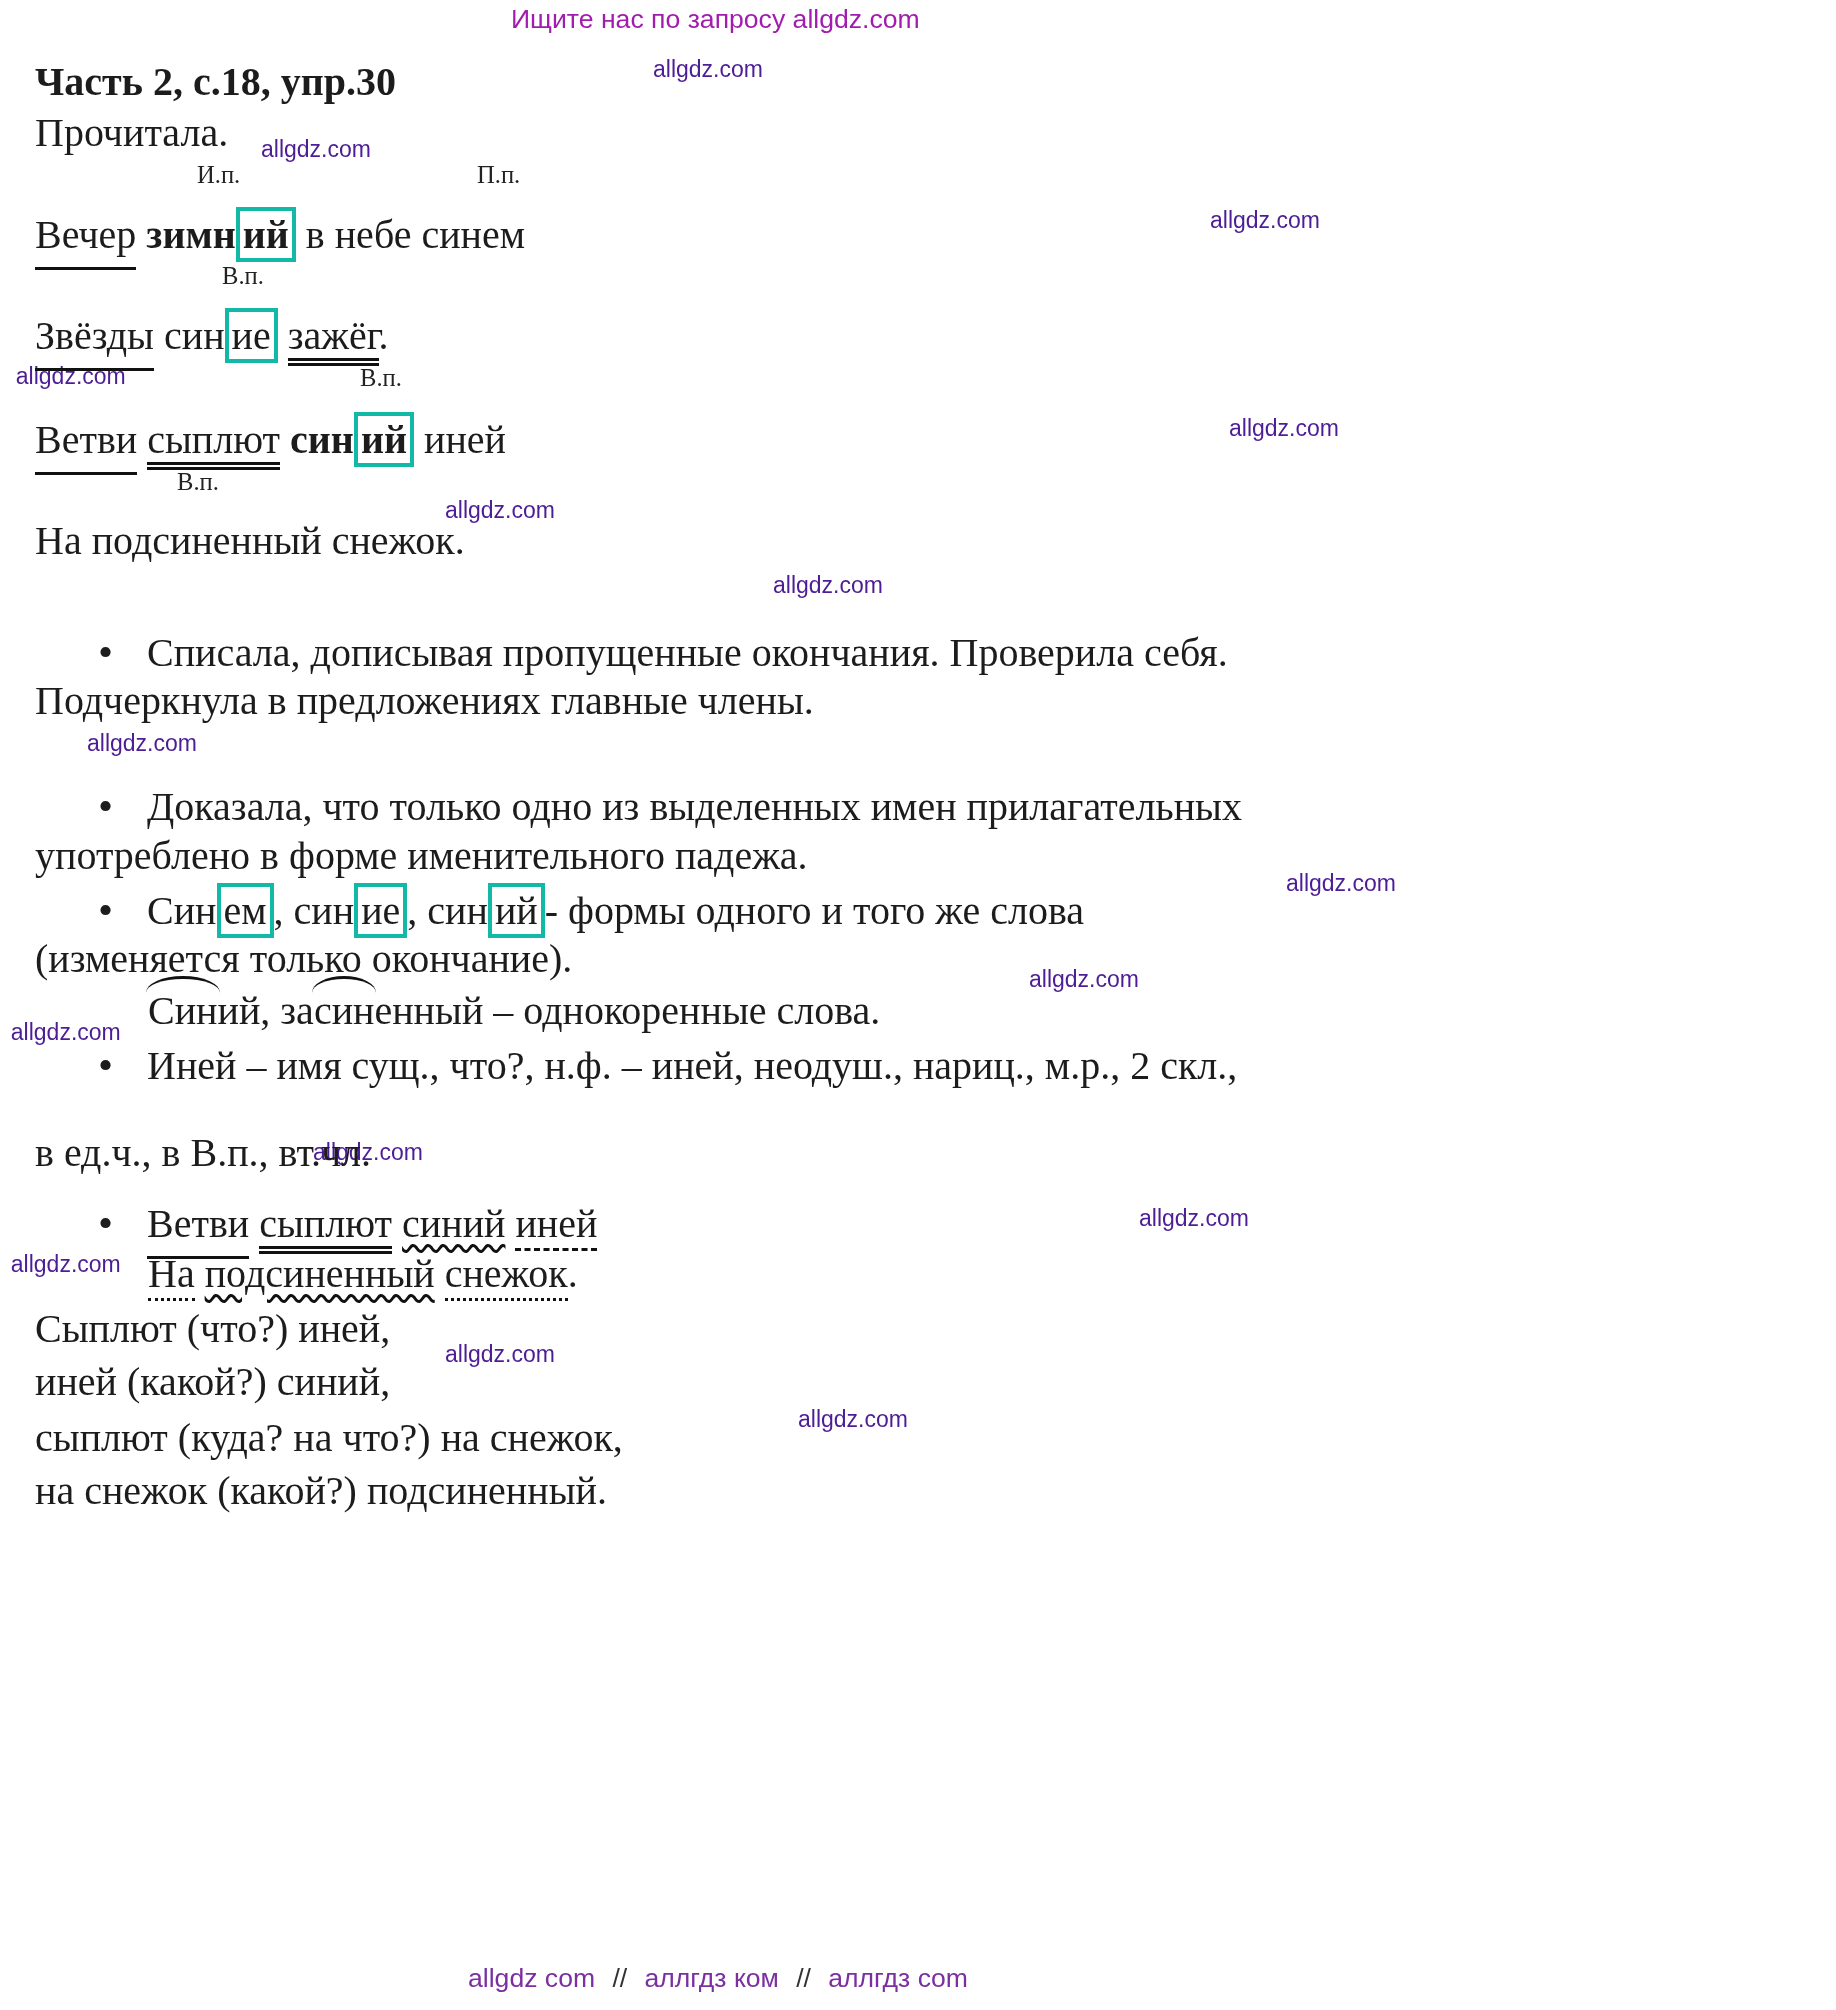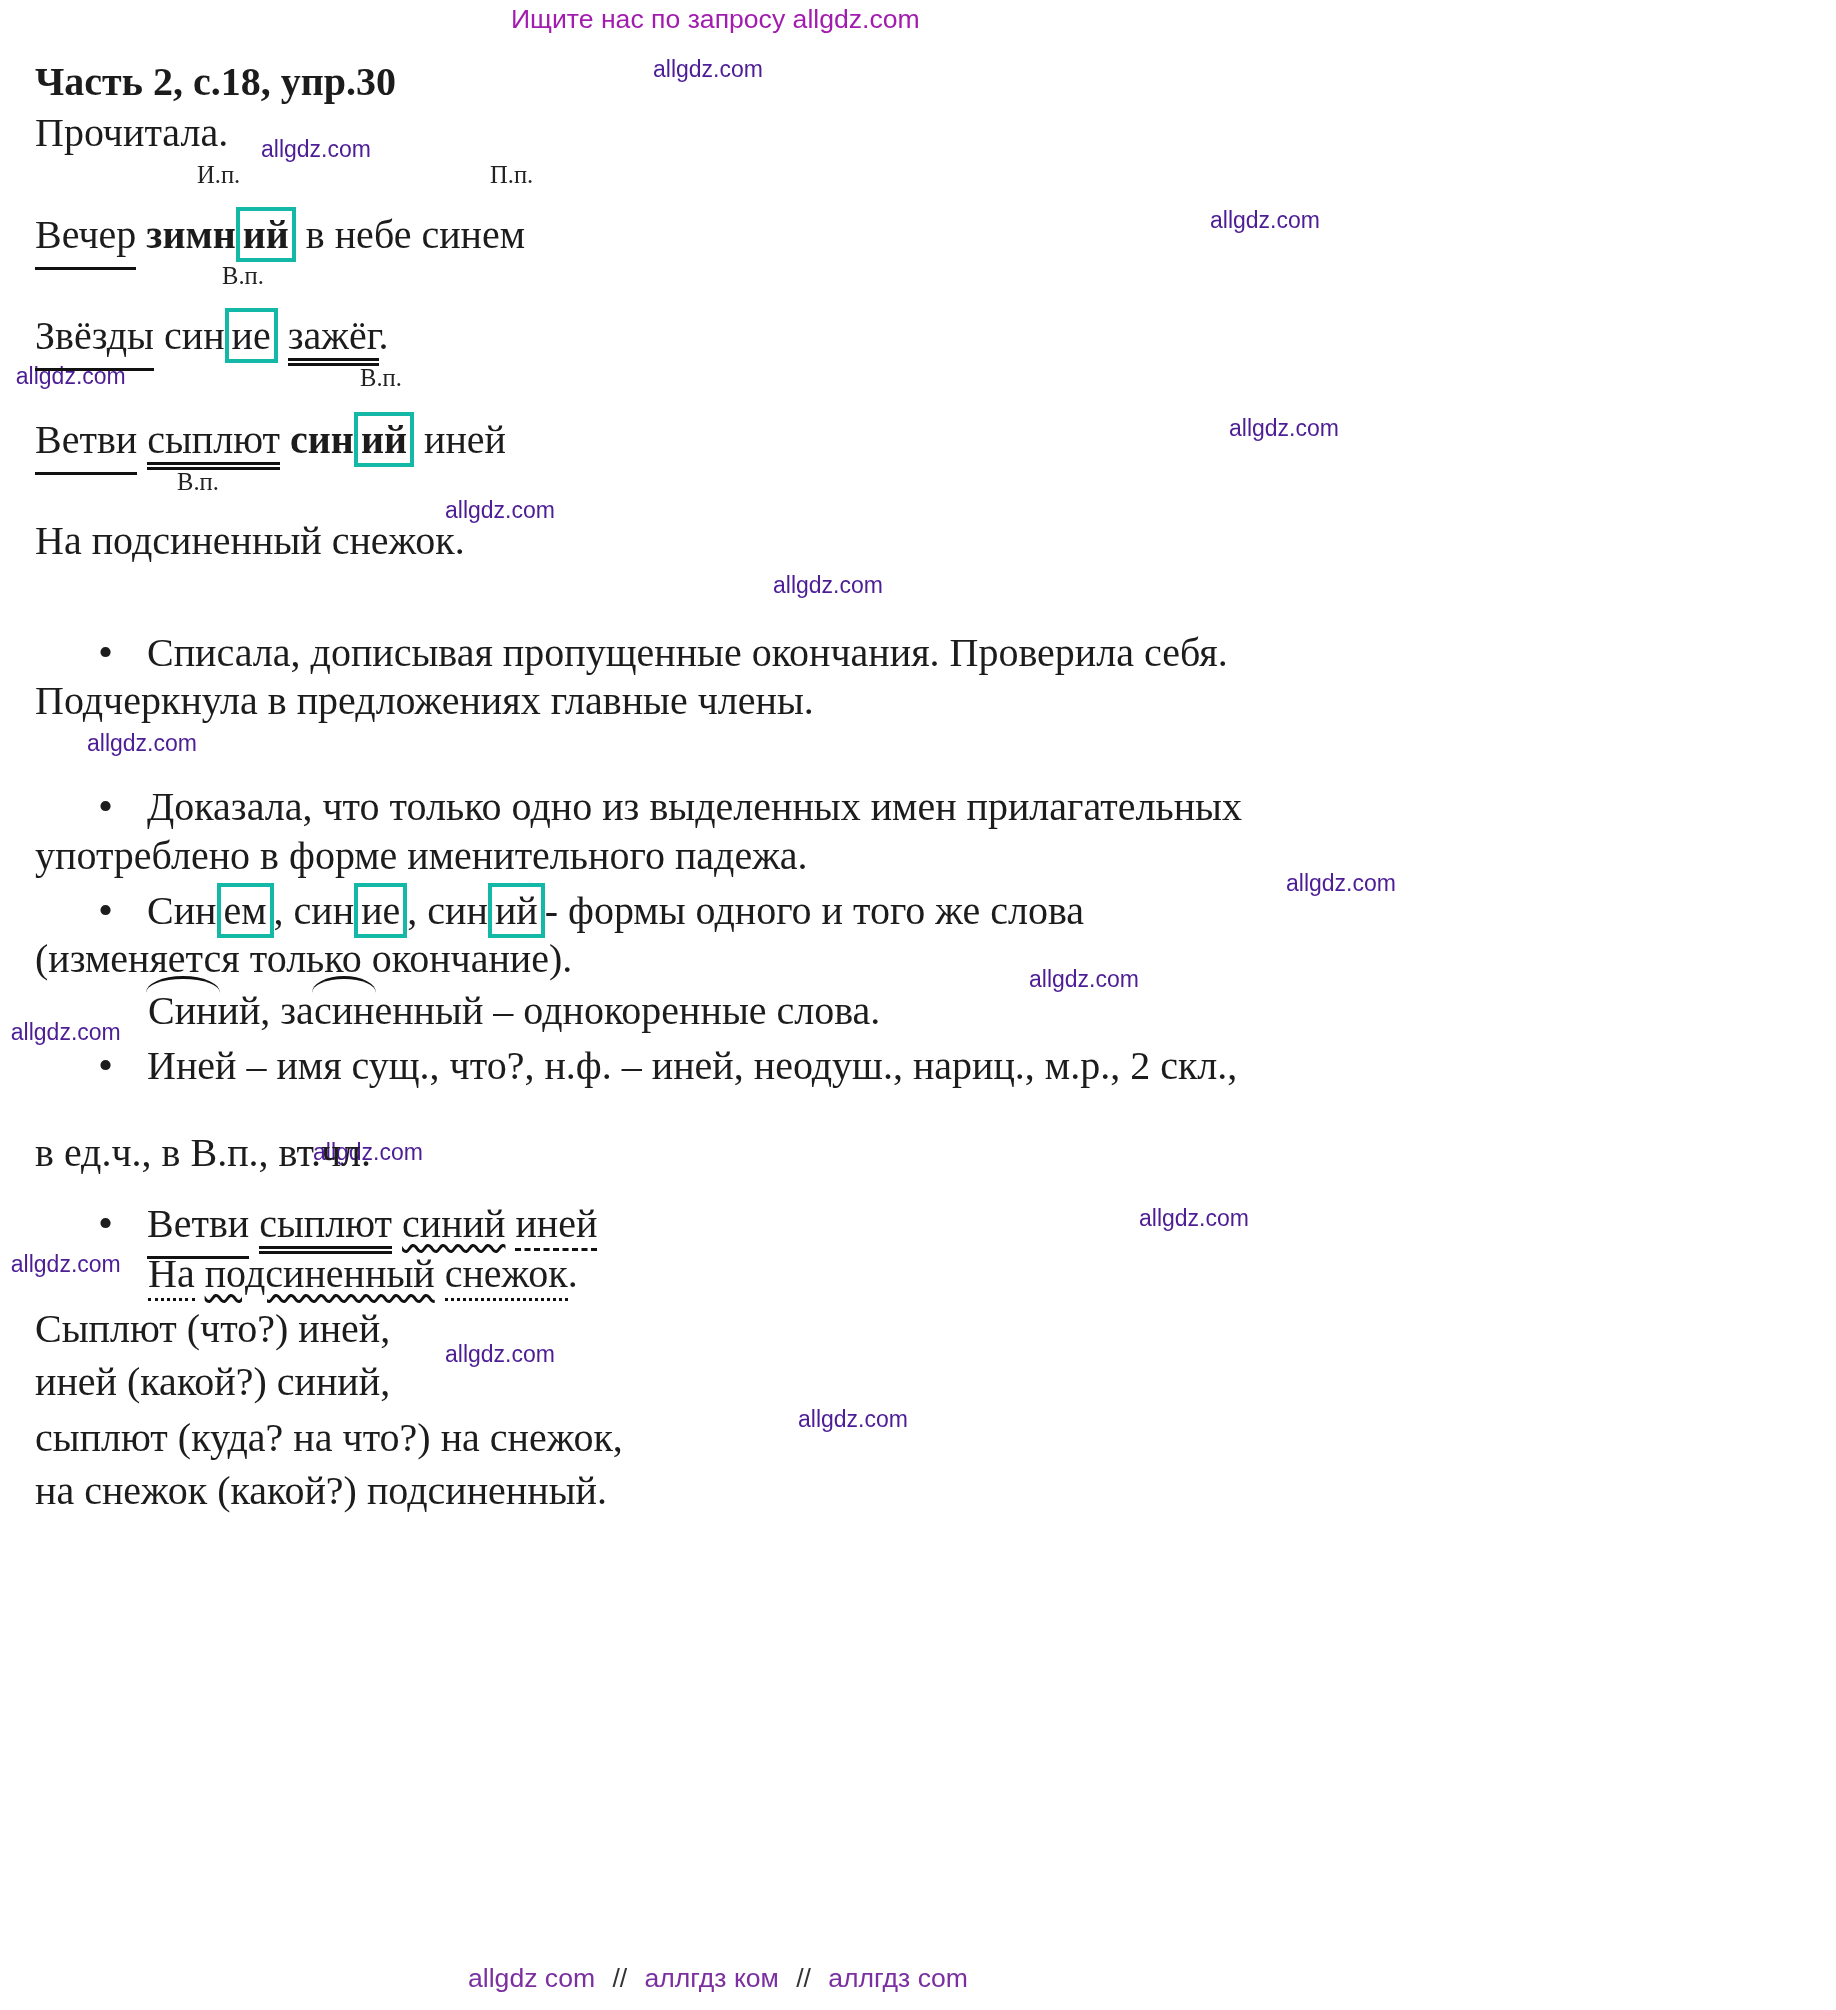--- a/index.html
+++ b/index.html
@@ -51,21 +51,21 @@
   <span class="wm" style="left:1139px;top:1205px">allgdz.com</span>
   <span class="wm" style="left:10.8px;top:1251px">allgdz.com</span>
   <span class="wm" style="left:445px;top:1341px">allgdz.com</span>
   <span class="wm" style="left:798px;top:1406px">allgdz.com</span>
 
   <div class="line title" style="top:59px">Часть 2, с.18, упр.30</div>
 
   <div class="line" style="top:110px">Прочитала.</div>
 
   <span class="case-label" style="left:197px;top:161px">И.п.</span>
-  <span class="case-label" style="left:490px;top:161px">П.п.</span>
+  <span class="case-label" style="left:477px;top:161px">П.п.</span>
   <span class="case-label" style="left:222px;top:262px">В.п.</span>
   <span class="case-label" style="left:360px;top:364px">В.п.</span>
   <span class="case-label" style="left:177px;top:468px">В.п.</span>
 
   <div class="line" style="top:212px">
     <span class="u1">Вечер</span>
     <span class="b">зимн</span><span class="b boxed">ий</span>
     <span>в небе синем</span>
   </div>
 

